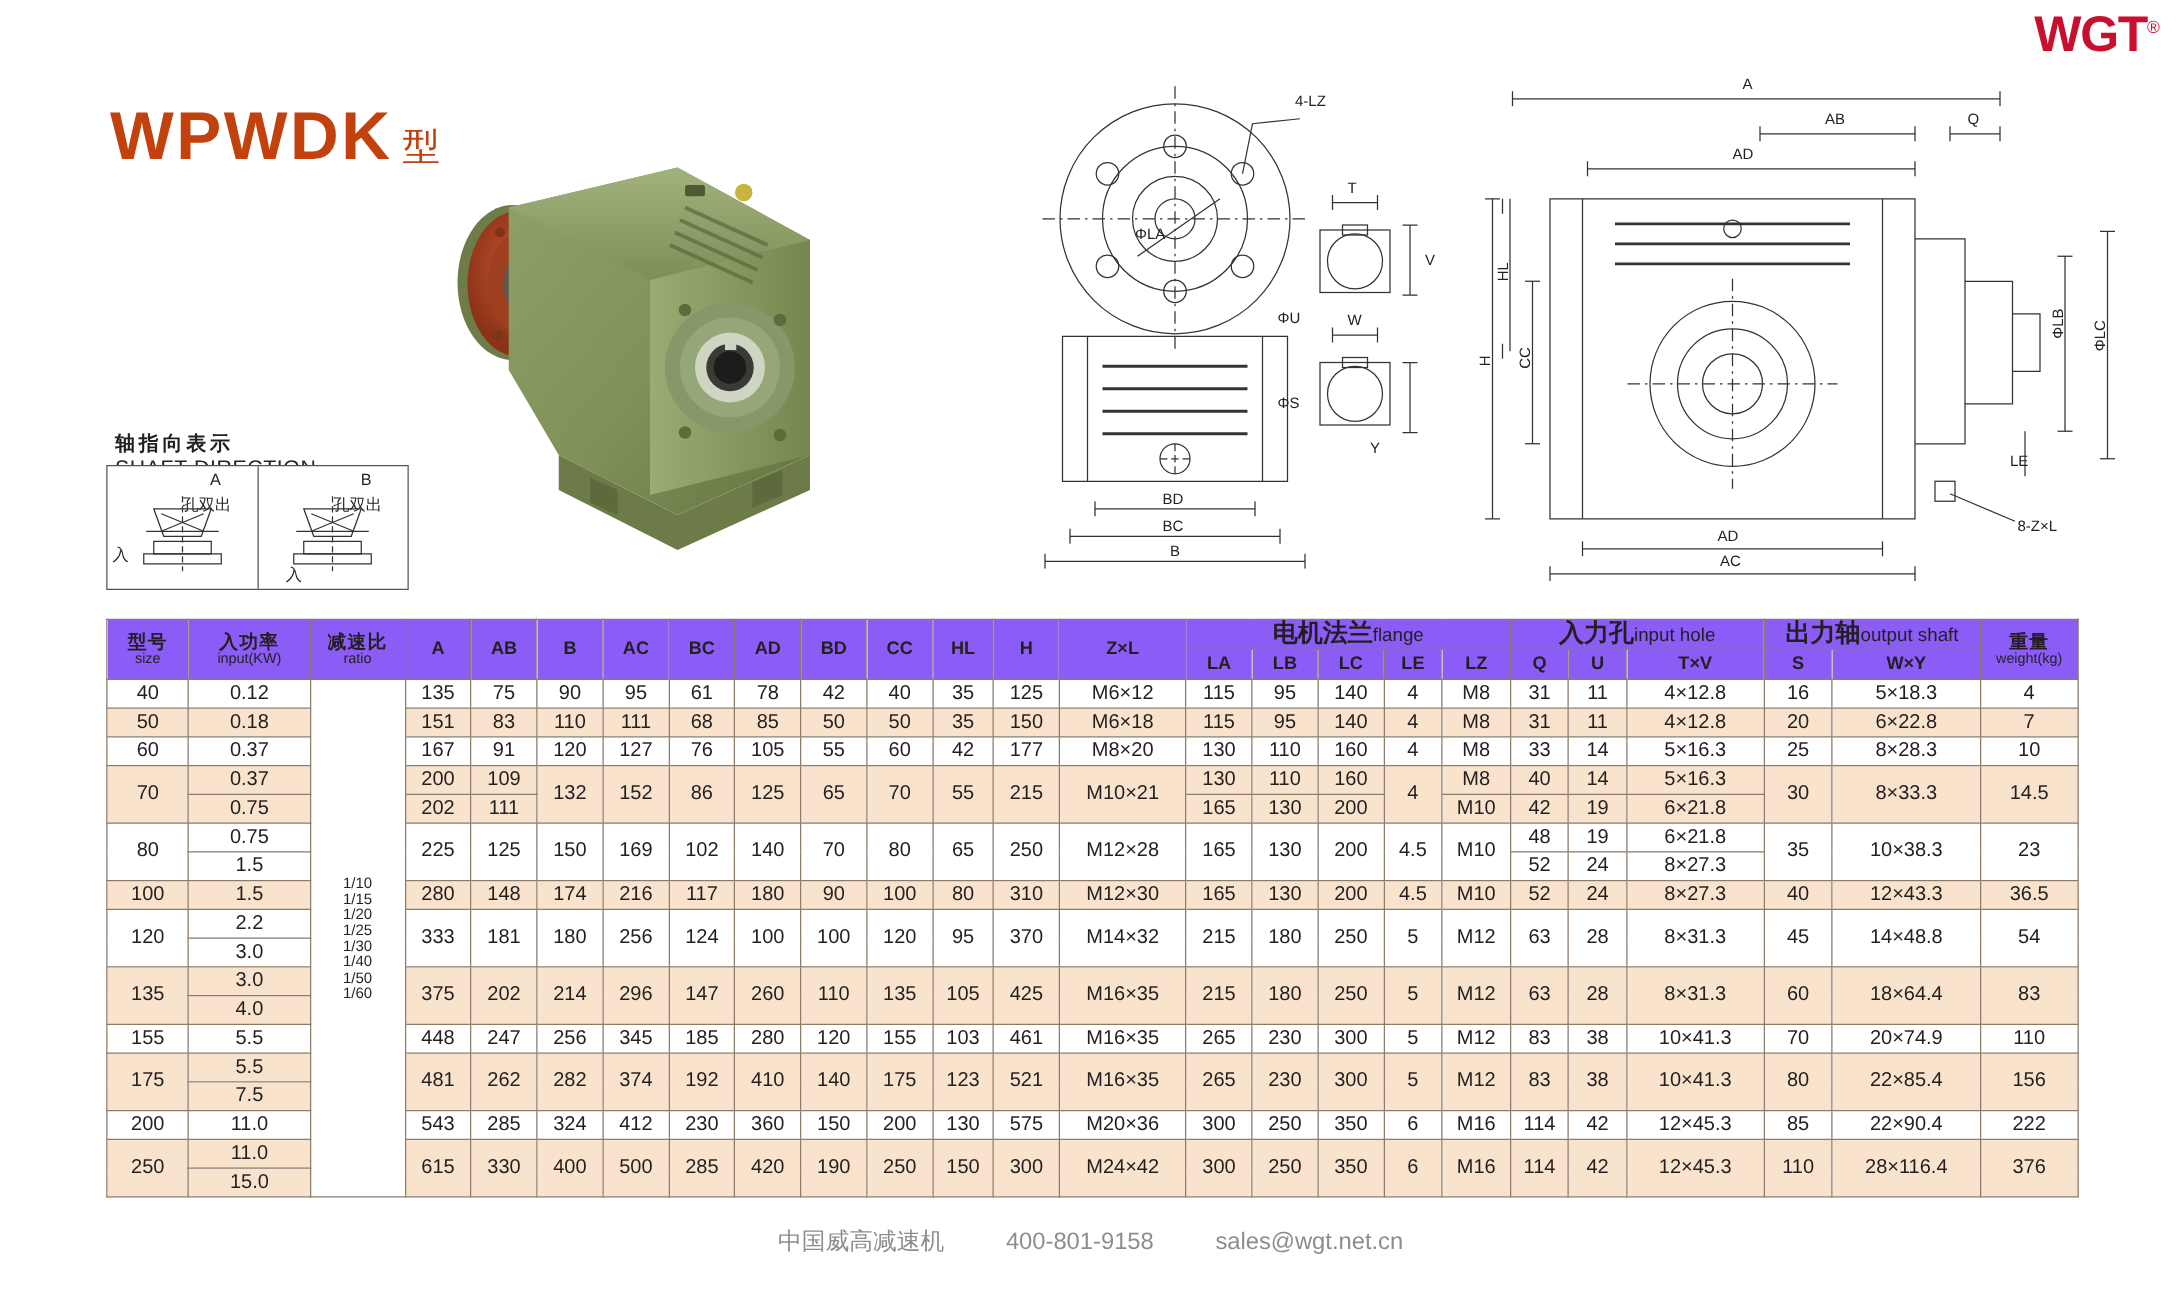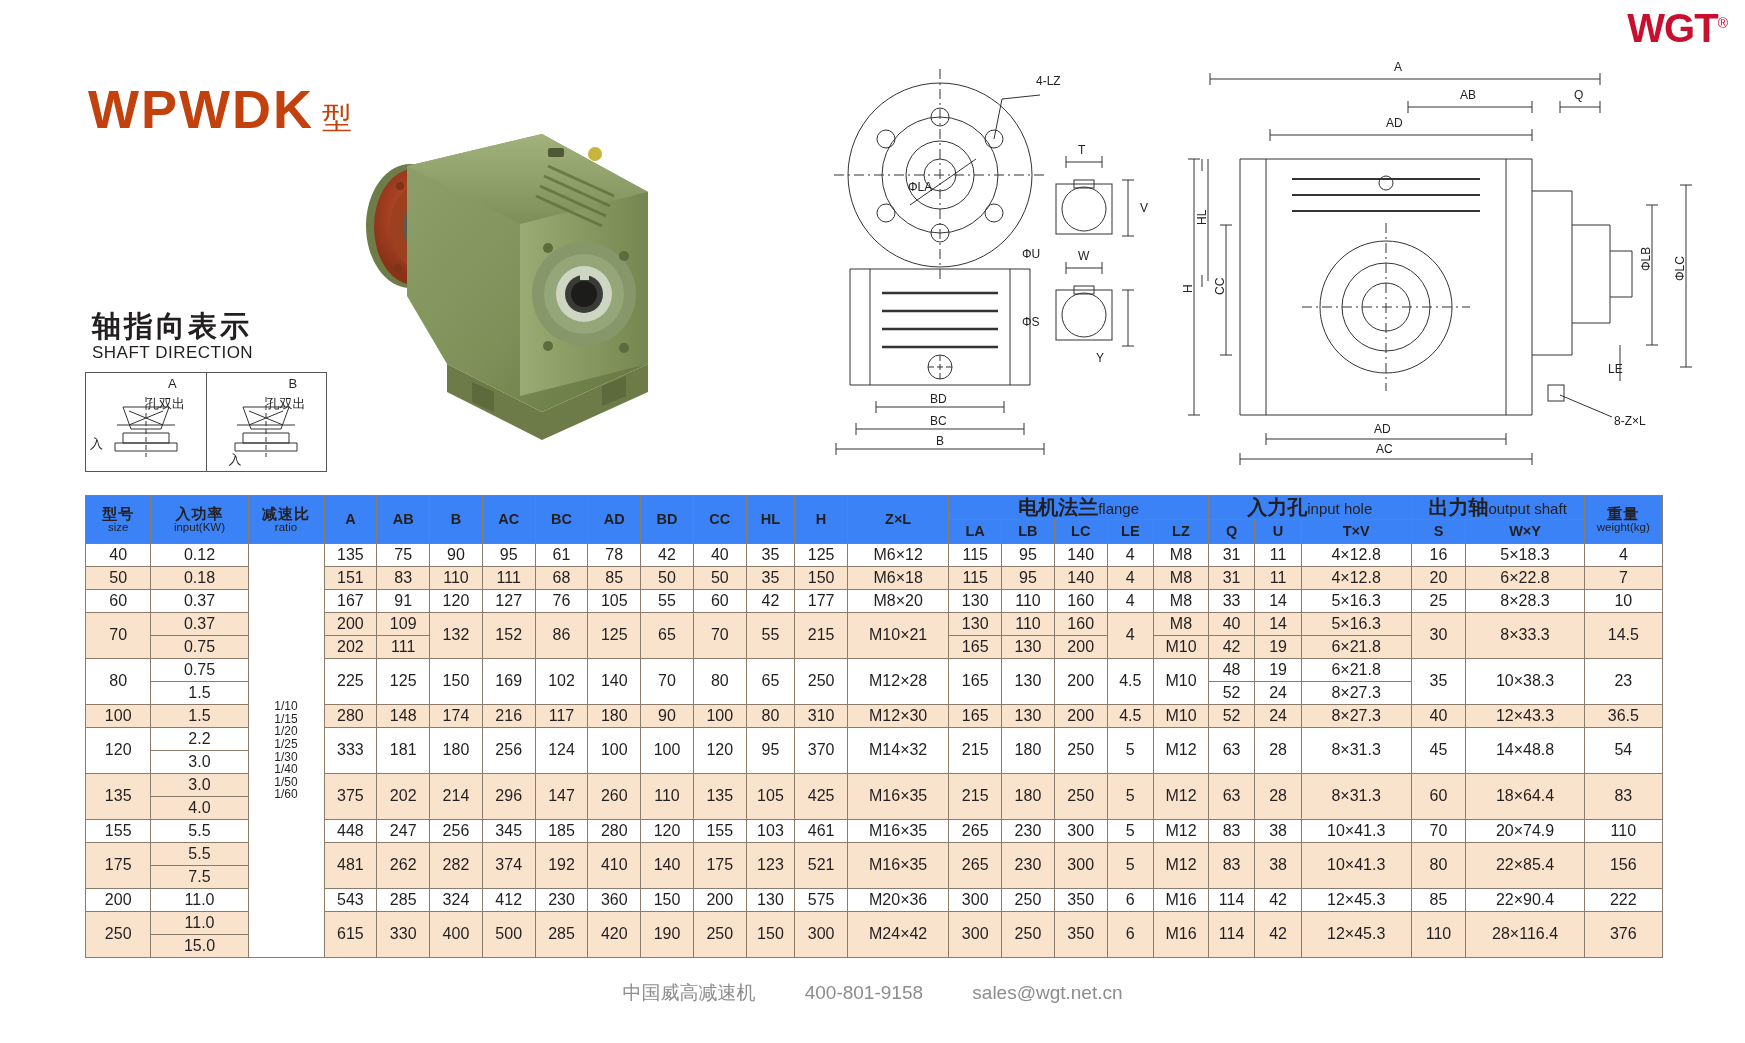--- a/index.html
+++ b/index.html
@@ -21,21 +21,21 @@
   #logo .reg{font-size:14px;vertical-align:super;font-weight:normal;}
   
   #title{
     position:absolute;left:88px;top:78px;
     font-size:54px;font-weight:bold;letter-spacing:2px;
     color:#c2410c;white-space:nowrap;
   }
   #title .suffix{font-size:30px;font-weight:normal;margin-left:8px;}
   
   #shaft-head{position:absolute;left:92px;top:310px;line-height:1.15;}
-  #shaft-head .cn{font-size:29px;font-weight:bold;letter-spacing:3px;}
+  #shaft-head .cn{font-size:16px;font-weight:bold;letter-spacing:3px;margin-top:37px;}
   #shaft-head .en{font-size:17px;letter-spacing:.5px;}
   #shaft-box{
     position:absolute;left:85px;top:372px;width:240px;height:98px;
     border:1.5px solid #555;display:flex;background:#fff;
   }
   #shaft-box .half{flex:1;position:relative;}
   #shaft-box .half + .half{border-left:1.5px solid #555;}
   #shaft-box .lbl{position:absolute;font-size:13px;}
   #shaft-box svg{position:absolute;left:50%;top:8px;transform:translateX(-50%);}
   
@@ -51,21 +51,21 @@
     border-collapse:collapse;width:100%;
     font-size:14.5px;table-layout:fixed;
   }
   table.spec th,table.spec td{
     border:1px solid #8a7b6b;
     text-align:center;vertical-align:middle;
     padding:0;height:22px;line-height:1.05;
     white-space:nowrap;overflow:hidden;
   }
   table.spec thead th{
-    background:#3b82f6;font-weight:bold;color:#231f20;
+    background:#8b5cf6;font-weight:bold;color:#231f20;
   }
   table.spec thead th.tall{height:47px;}
   .cn-s{display:block;font-size:15px;font-weight:bold;letter-spacing:1px;}
   .en-s{display:block;font-size:11.5px;font-weight:normal;letter-spacing:0;}
   .hdr-grp{font-size:14px;font-weight:bold;}
   .hdr-grp .cn{font-size:20px;}
   .hdr-grp .en{font-size:15px;font-weight:normal;}
   tbody tr.odd td{background:#ffffff;}
   tbody tr.even td{background:#fae3cc;}
   td.ratio-cell{background:#ffffff !important;font-size:12px;line-height:1.48;}

